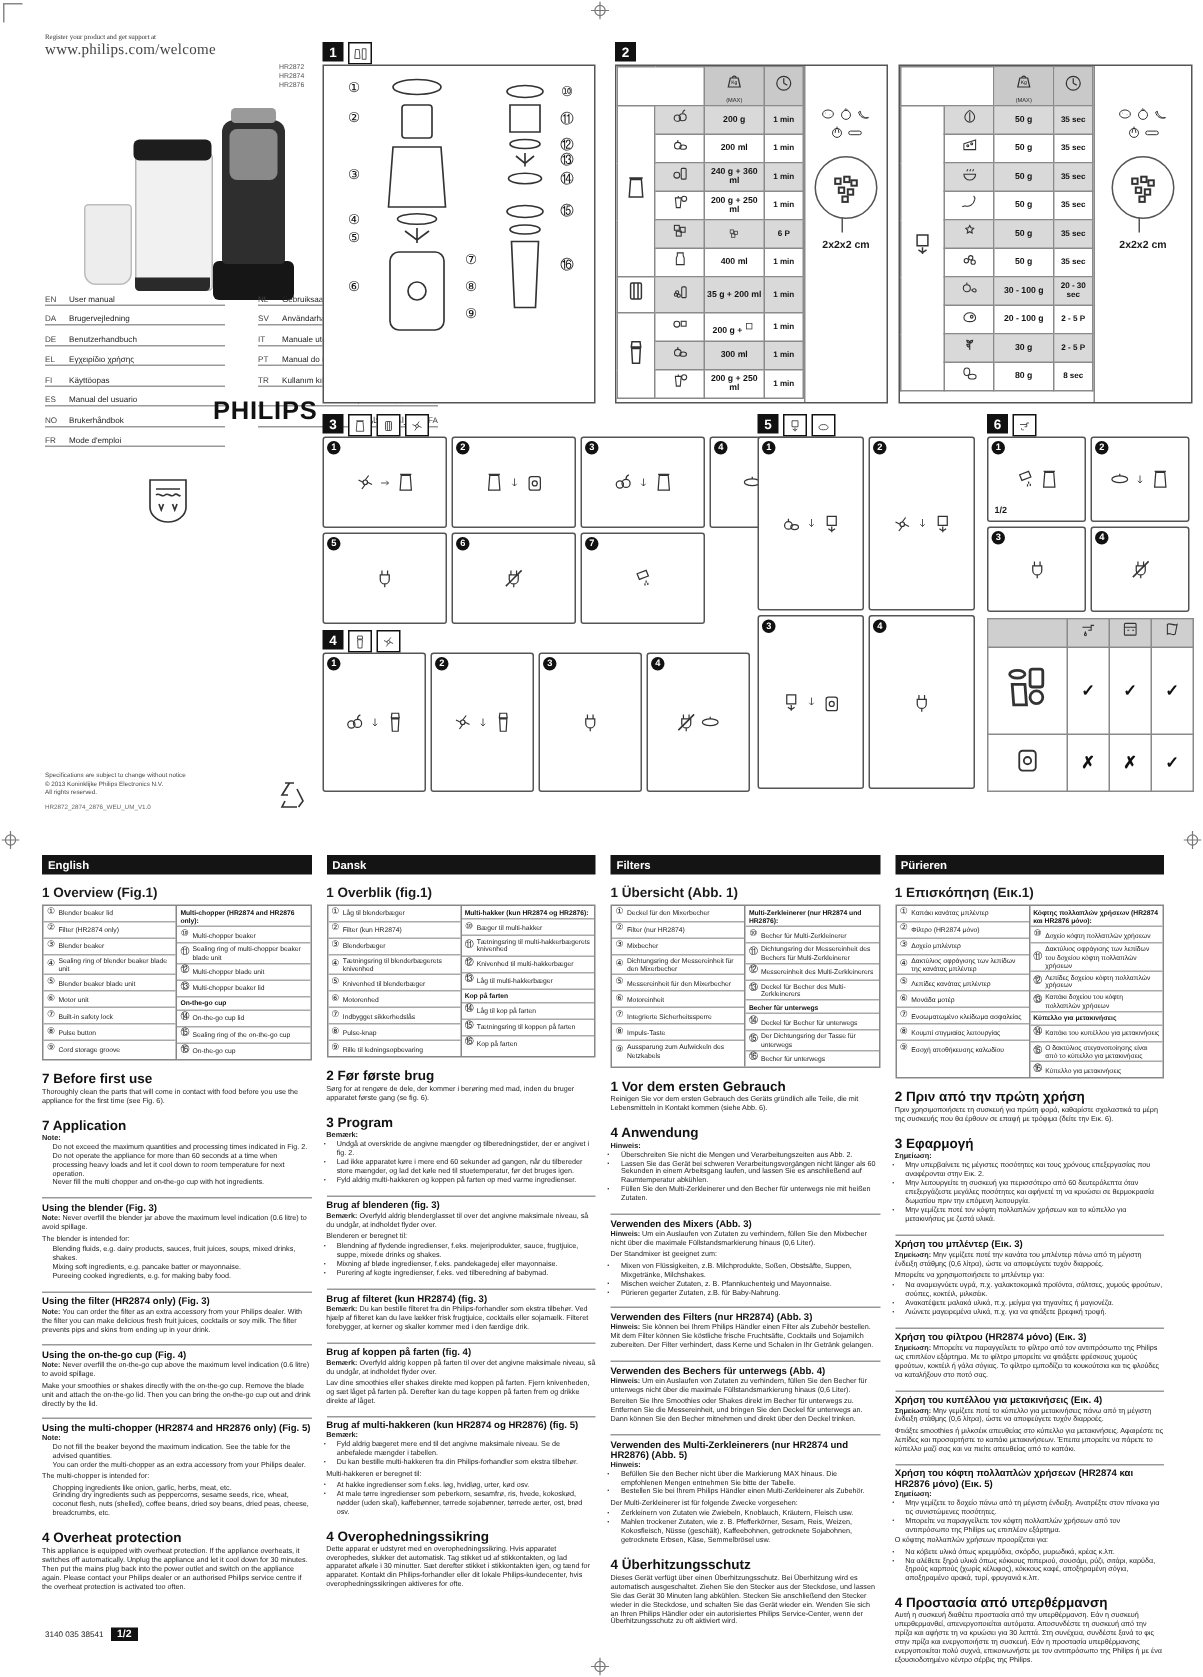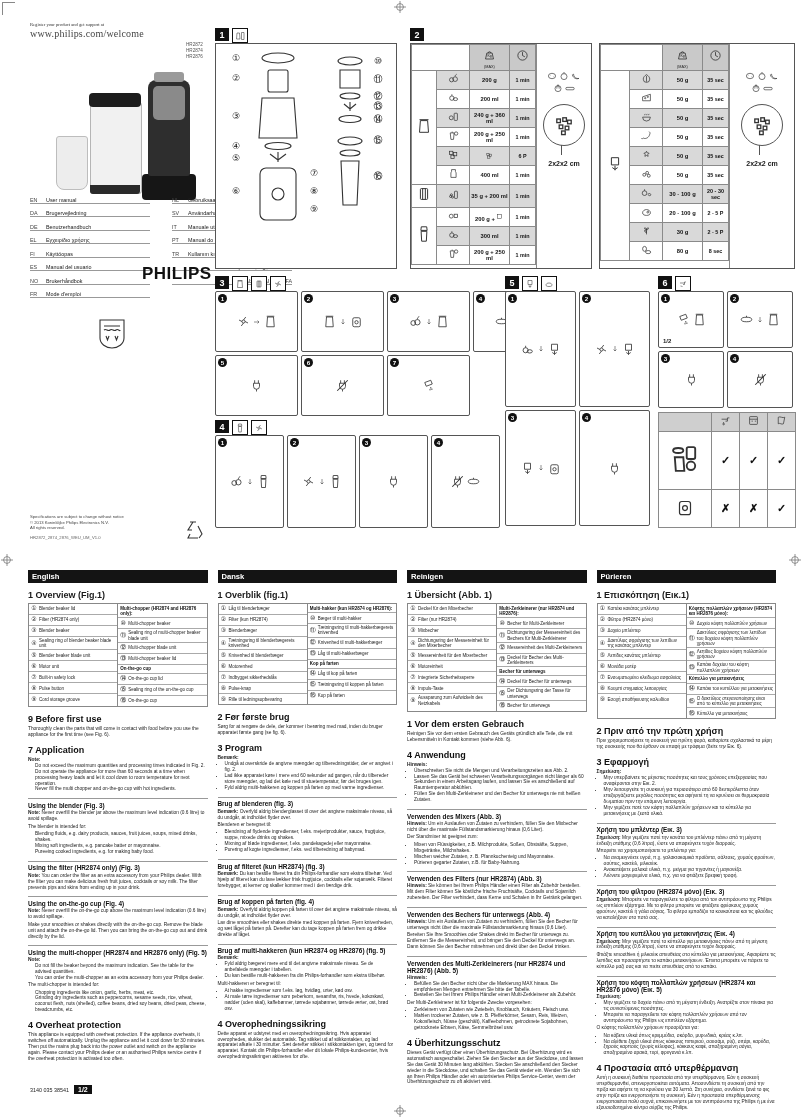--- a/index.html
+++ b/index.html
@@ -1036,21 +1036,21 @@
             <div class="prow">
               <span class="pnum">⑮</span>
               <span class="plabel">Sealing ring of the on-the-go cup</span>
             </div>
             <div class="prow">
               <span class="pnum">⑯</span>
               <span class="plabel">On-the-go cup</span>
             </div>
           </div>
         </div>
-        <div class="sh1">9  Before first use</div>
+        <div class="sh1">7  Before first use</div>
         <p class="sp">Thoroughly clean the parts that will come in contact with food before you use the appliance for the first time (see Fig. 6).</p>
         <div class="sh1">7  Application</div>
         <div class="slbl">Note:</div>
         <ul class="sul">
           <li>Do not exceed the maximum quantities and processing times indicated in Fig. 2.</li>
           <li>Do not operate the appliance for more than 60 seconds at a time when processing heavy loads and let it cool down to room temperature for next operation.</li>
           <li>Never fill the multi chopper and on-the-go cup with hot ingredients.</li>
         </ul>
         <div class="sh2">Using the blender (Fig. 3)</div>
         <p class="sp"><b>Note: </b>Never overfill the blender jar above the maximum level indication (0.6 litre) to avoid spillage.</p>
@@ -1184,21 +1184,21 @@
         </ul>
         <p class="sp">Multi-hakkeren er beregnet til:</p>
         <ul class="sul">
           <li>At hakke ingredienser som f.eks. løg, hvidløg, urter, kød osv.</li>
           <li>At male tørre ingredienser som peberkorn, sesamfrø, ris, hvede, kokoskød, nødder (uden skal), kaffebønner, tørrede sojabønner, tørrede ærter, ost, brød osv.</li>
         </ul>
         <div class="sh1">4  Overophedningssikring</div>
         <p class="sp">Dette apparat er udstyret med en overophedningssikring. Hvis apparatet overophedes, slukker det automatisk. Tag stikket ud af stikkontakten, og lad apparatet afkøle i 30 minutter. Sæt derefter stikket i stikkontakten igen, og tænd for apparatet. Kontakt din Philips-forhandler eller dit lokale Philips-kundecenter, hvis overophedningssikringen aktiveres for ofte.</p>
       </div>
     <div>
-        <div class="langbar">Reinigen</div>
+        <div class="langbar">Filters</div>
         <div class="ovh">1  Übersicht (Abb. 1)</div>
         <div class="ptable">
           <div class="pcol">
             <div class="prow">
               <span class="pnum">①</span>
               <span class="plabel">Deckel für den Mixerbecher</span>
             </div>
             <div class="prow">
               <span class="pnum">②</span>
               <span class="plabel">Filter (nur HR2874)</span>

